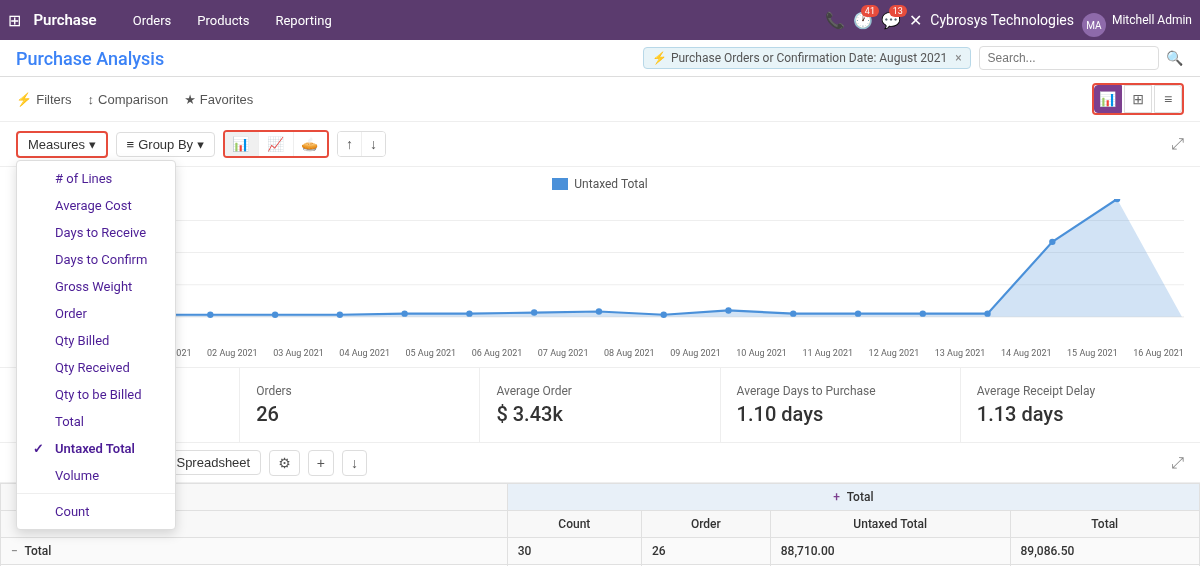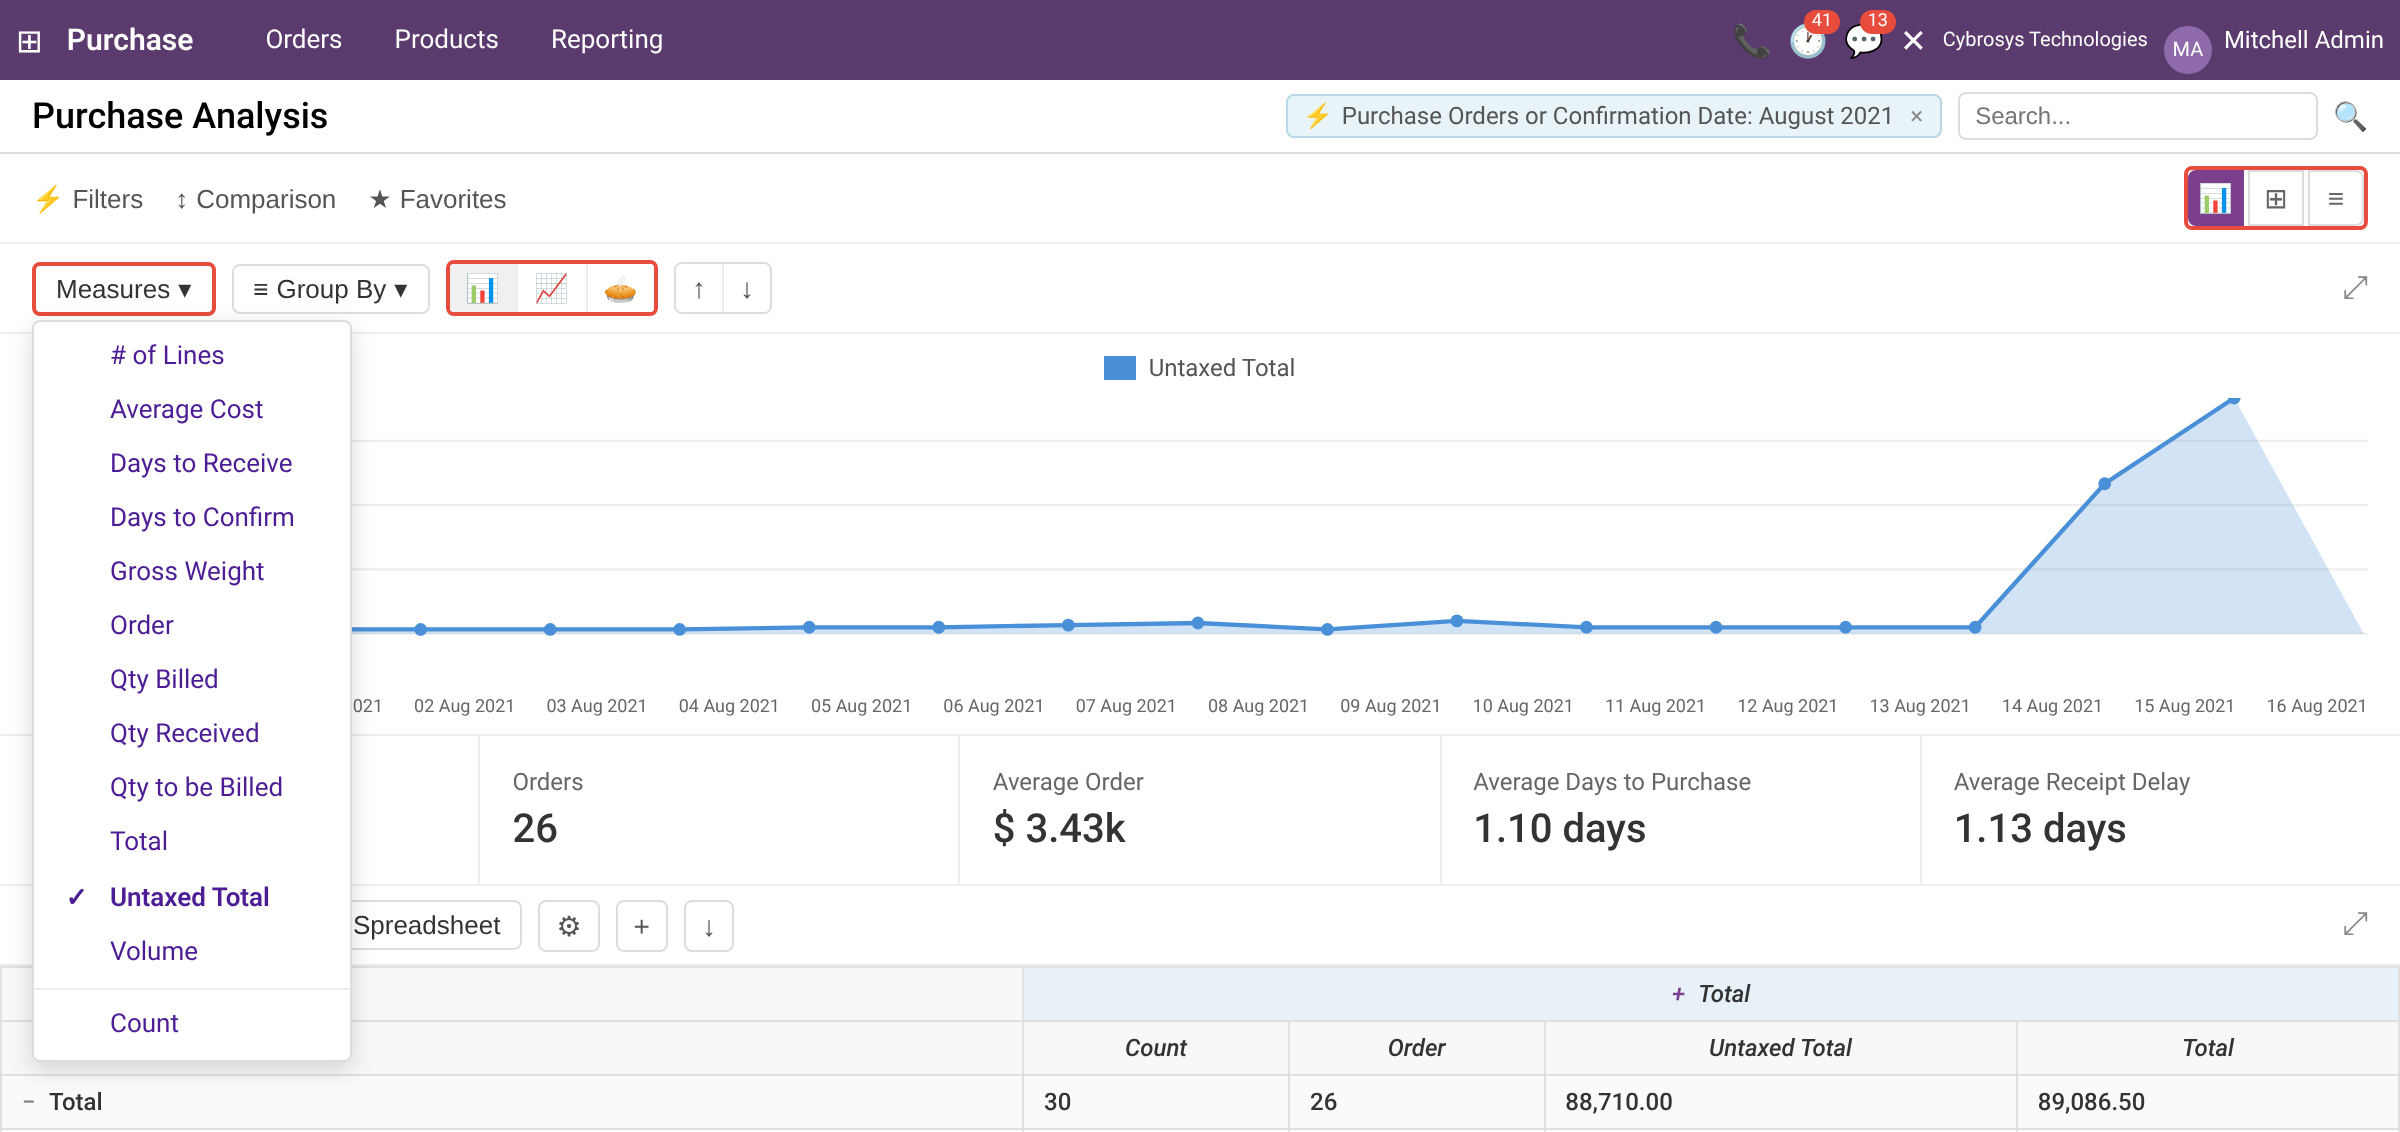--- a/index.html
+++ b/index.html
@@ -15,37 +15,37 @@
       padding: 0 8px;
       gap: 8px;
     }
     .topbar-grid-icon { color: white; font-size: 16px; margin-right: 4px; }
     .topbar-app-name { font-weight: 600; font-size: 15px; color: white; margin-right: 16px; }
     .topbar-nav { display: flex; gap: 2px; flex: 1; }
     .topbar-nav-item { color: white; padding: 8px 12px; cursor: pointer; font-size: 13px; }
     .topbar-right { display: flex; align-items: center; gap: 8px; margin-left: auto; }
     .topbar-icon { color: white; font-size: 16px; cursor: pointer; position: relative; }
     .badge { background: #e74c3c; color: white; border-radius: 10px; font-size: 9px; padding: 1px 4px; position: absolute; top: -6px; right: -6px; }
-    .topbar-company { color: white; font-size: 10px; }
+    .topbar-company { color: white; font-size: 14px; }
     .topbar-user { display: flex; align-items: center; gap: 6px; color: white; font-size: 12px; }
     .user-avatar { width: 24px; height: 24px; border-radius: 50%; background: #8e6aaa; display: flex; align-items: center; justify-content: center; color: white; font-size: 10px; margin-top: 10px; }
 
     
     .main { background: white; min-height: calc(566px - 40px); }
 
     
     .secondary-bar {
       background: white;
       border-bottom: 1px solid #ddd;
       padding: 6px 16px;
       display: flex;
       align-items: center;
       justify-content: space-between;
     }
-    .page-title { font-size: 18px; font-weight: 500; color: #000000; }
+    .page-title { font-size: 18px; font-weight: 500; color: #3b82f6; }
     .filter-bar { display: flex; align-items: center; gap: 8px; flex: 1; justify-content: flex-end; }
     .filter-tag { background: #e8f4f8; border: 1px solid #b8d8e8; border-radius: 4px; padding: 3px 8px; font-size: 12px; color: #555; display: flex; align-items: center; gap: 4px; }
     .filter-tag-close { cursor: pointer; color: #888; margin-left: 4px; }
     .search-box { border: 1px solid #ddd; border-radius: 4px; padding: 4px 8px; font-size: 12px; width: 180px; outline: none; }
     .search-btn { background: none; border: none; cursor: pointer; color: #888; font-size: 14px; }
 
     
     .filter-row {
       background: white;
       border-bottom: 1px solid #eee;
@@ -174,21 +174,21 @@
     .icon-btn { border: 1px solid #ddd; border-radius: 4px; background: white; padding: 4px 8px; cursor: pointer; font-size: 14px; color: #555; }
 
     
     .pivot-table-wrap { overflow: auto; }
     .pivot-table { width: 100%; border-collapse: collapse; }
     .pivot-table th, .pivot-table td {
       border: 1px solid #e0e0e0;
       padding: 6px 10px;
       font-size: 12px;
     }
-    .pivot-table th { background: #f8f8f8; font-weight: 500; text-align: center; font-style: italic; }
+    .pivot-table th { background: #f8f8f8; font-weight: 500; text-align: center; }
     .pivot-table td { text-align: left; }
     .pivot-table td.row-label { text-align: left; }
     .row-total { background: #fafafa; font-weight: 500; }
     .minus-icon { color: #888; cursor: pointer; margin-right: 4px; }
     .col-total-header { background: #e8f0f8 !important; }
 
     
     .outline-box {
       border: 2px solid #e74c3c;
       border-radius: 4px;

